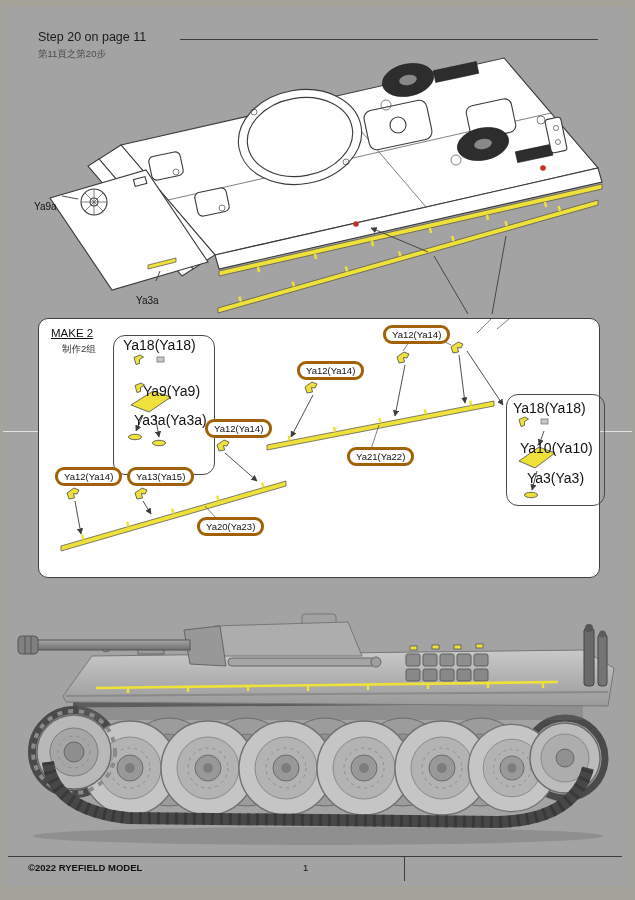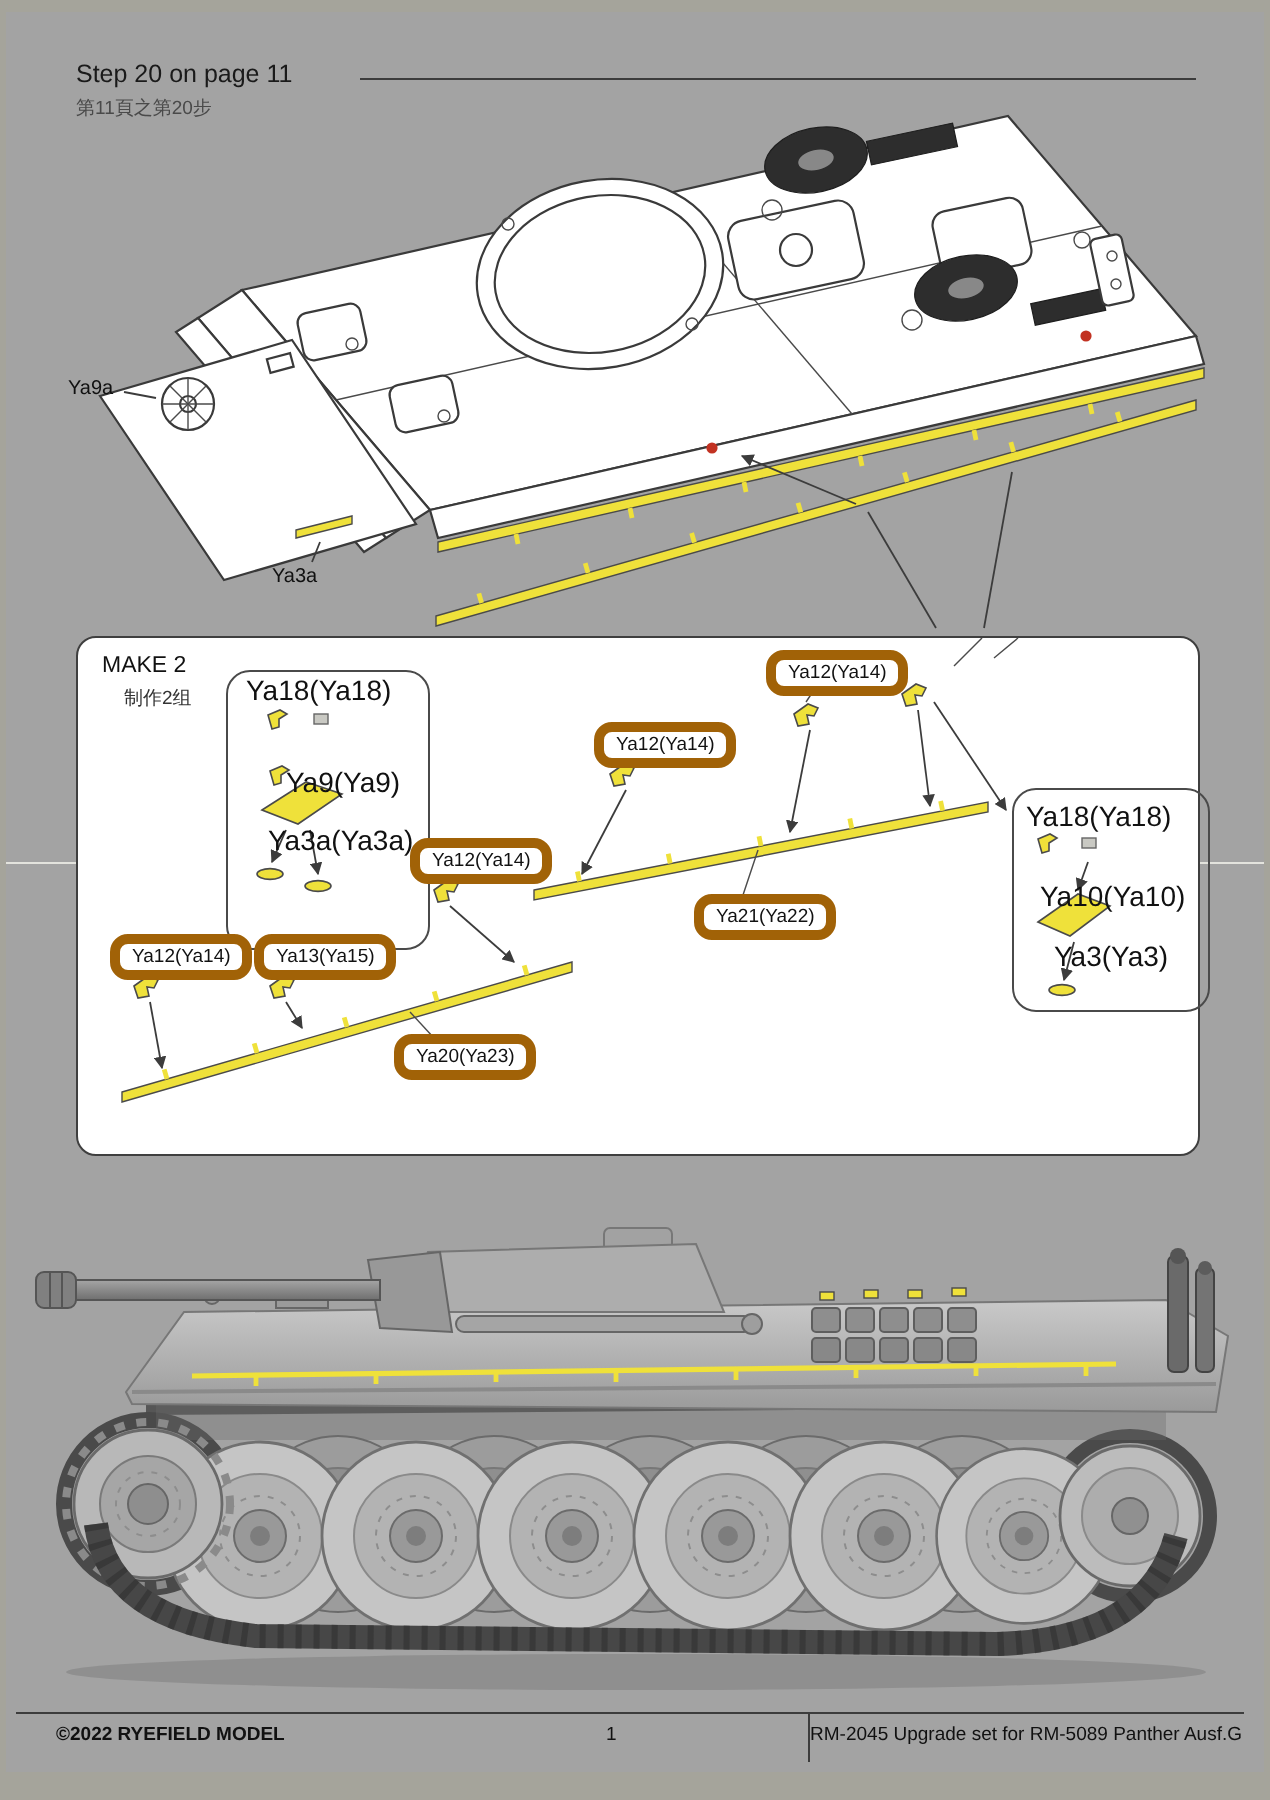--- a/index.html
+++ b/index.html
@@ -10,28 +10,28 @@
   .edge.top{left:0;top:0;width:635px;height:6px;}
   .edge.bottom{left:0;top:886px;width:635px;height:14px;}
   .edge.left{left:0;top:0;width:3px;height:900px;}
   .edge.right{left:632px;top:0;width:3px;height:900px;}
   .crease{position:absolute;left:0;top:431px;width:635px;height:1px;background:#e3e3dd;}
 
   .step-en{position:absolute;left:38px;top:30px;font-size:12.5px;color:#1a1a1a;white-space:nowrap;}
   .step-zh{position:absolute;left:38px;top:48px;font-size:9.5px;color:#4a4a4a;white-space:nowrap;text-align:center;}
   .hr-top{position:absolute;left:180px;top:39px;width:418px;height:0;border-top:1.2px solid #3c3c3c;}
 
-  .plain{position:absolute;font-size:10px;color:#111;white-space:nowrap;}
-  .co{position:absolute;font-size:9.5px;color:#111;border:5px solid #a16207;border-radius:9px;
+  .plain{position:absolute;font-size:10px;color:#111;white-space:nowrap;margin-top:12px;}
+  .co{position:absolute;font-size:9.5px;color:#111;border:3px solid #a16207;border-radius:9px;
       padding:1px 6px;background:#fff;white-space:nowrap;line-height:11px;}
   .glabel{position:absolute;font-size:14px;color:#111;white-space:nowrap;line-height:11px;}
 
   .make-box{position:absolute;left:38px;top:318px;width:560px;height:258px;border:1.3px solid #3f3f3f;
             border-radius:10px;background:#fff;}
-  .make-title{position:absolute;left:12px;top:8px;font-size:11.5px;color:#111;}
+  .make-title{position:absolute;left:12px;top:8px;font-size:11.5px;color:#111;text-decoration:underline;}
   .make-sub{position:absolute;left:23px;top:24px;font-size:9.5px;color:#333;}
   .group-box{position:absolute;border:1px solid #4a4a4a;border-radius:12px;background:transparent;}
 
   .footer-rule{position:absolute;left:8px;top:856px;width:614px;border-top:1.2px solid #3c3c3c;}
   .f-copy{position:absolute;left:28px;top:862px;font-size:9.5px;color:#111;font-weight:bold;}
   .f-page{position:absolute;left:303px;top:862px;font-size:9.5px;color:#111;}
   .f-div{position:absolute;left:404px;top:857px;height:24px;border-left:1.2px solid #3c3c3c;}
   .f-prod{position:absolute;right:14px;top:862px;font-size:9.5px;color:#111;white-space:nowrap;}
 
   
@@ -381,19 +381,18 @@
     <g>
       <path d="M 30,150 Q 36,198 110,206 L 480,210 Q 556,208 570,156" fill="none" stroke="#474747" stroke-width="12"></path>
       <path d="M 30,150 Q 36,198 110,206 L 480,210 Q 556,208 570,156" fill="none" stroke="#2d2d2d" stroke-width="12" stroke-dasharray="3 6" opacity="0.55"></path>
     </g>
   </svg>
 
   <div class="footer-rule"></div>
   <div class="f-copy">©2022 RYEFIELD MODEL</div>
   <div class="f-page">1</div>
   <div class="f-div"></div>
-  <div class="f-prod">RM-2045 Upgrade set for RM-5089 Panther Ausf.G</div>
 
   <div class="edge top"></div>
   <div class="edge bottom"></div>
   <div class="edge left"></div>
   <div class="edge right"></div>
 </div>
 
 </body></html>

